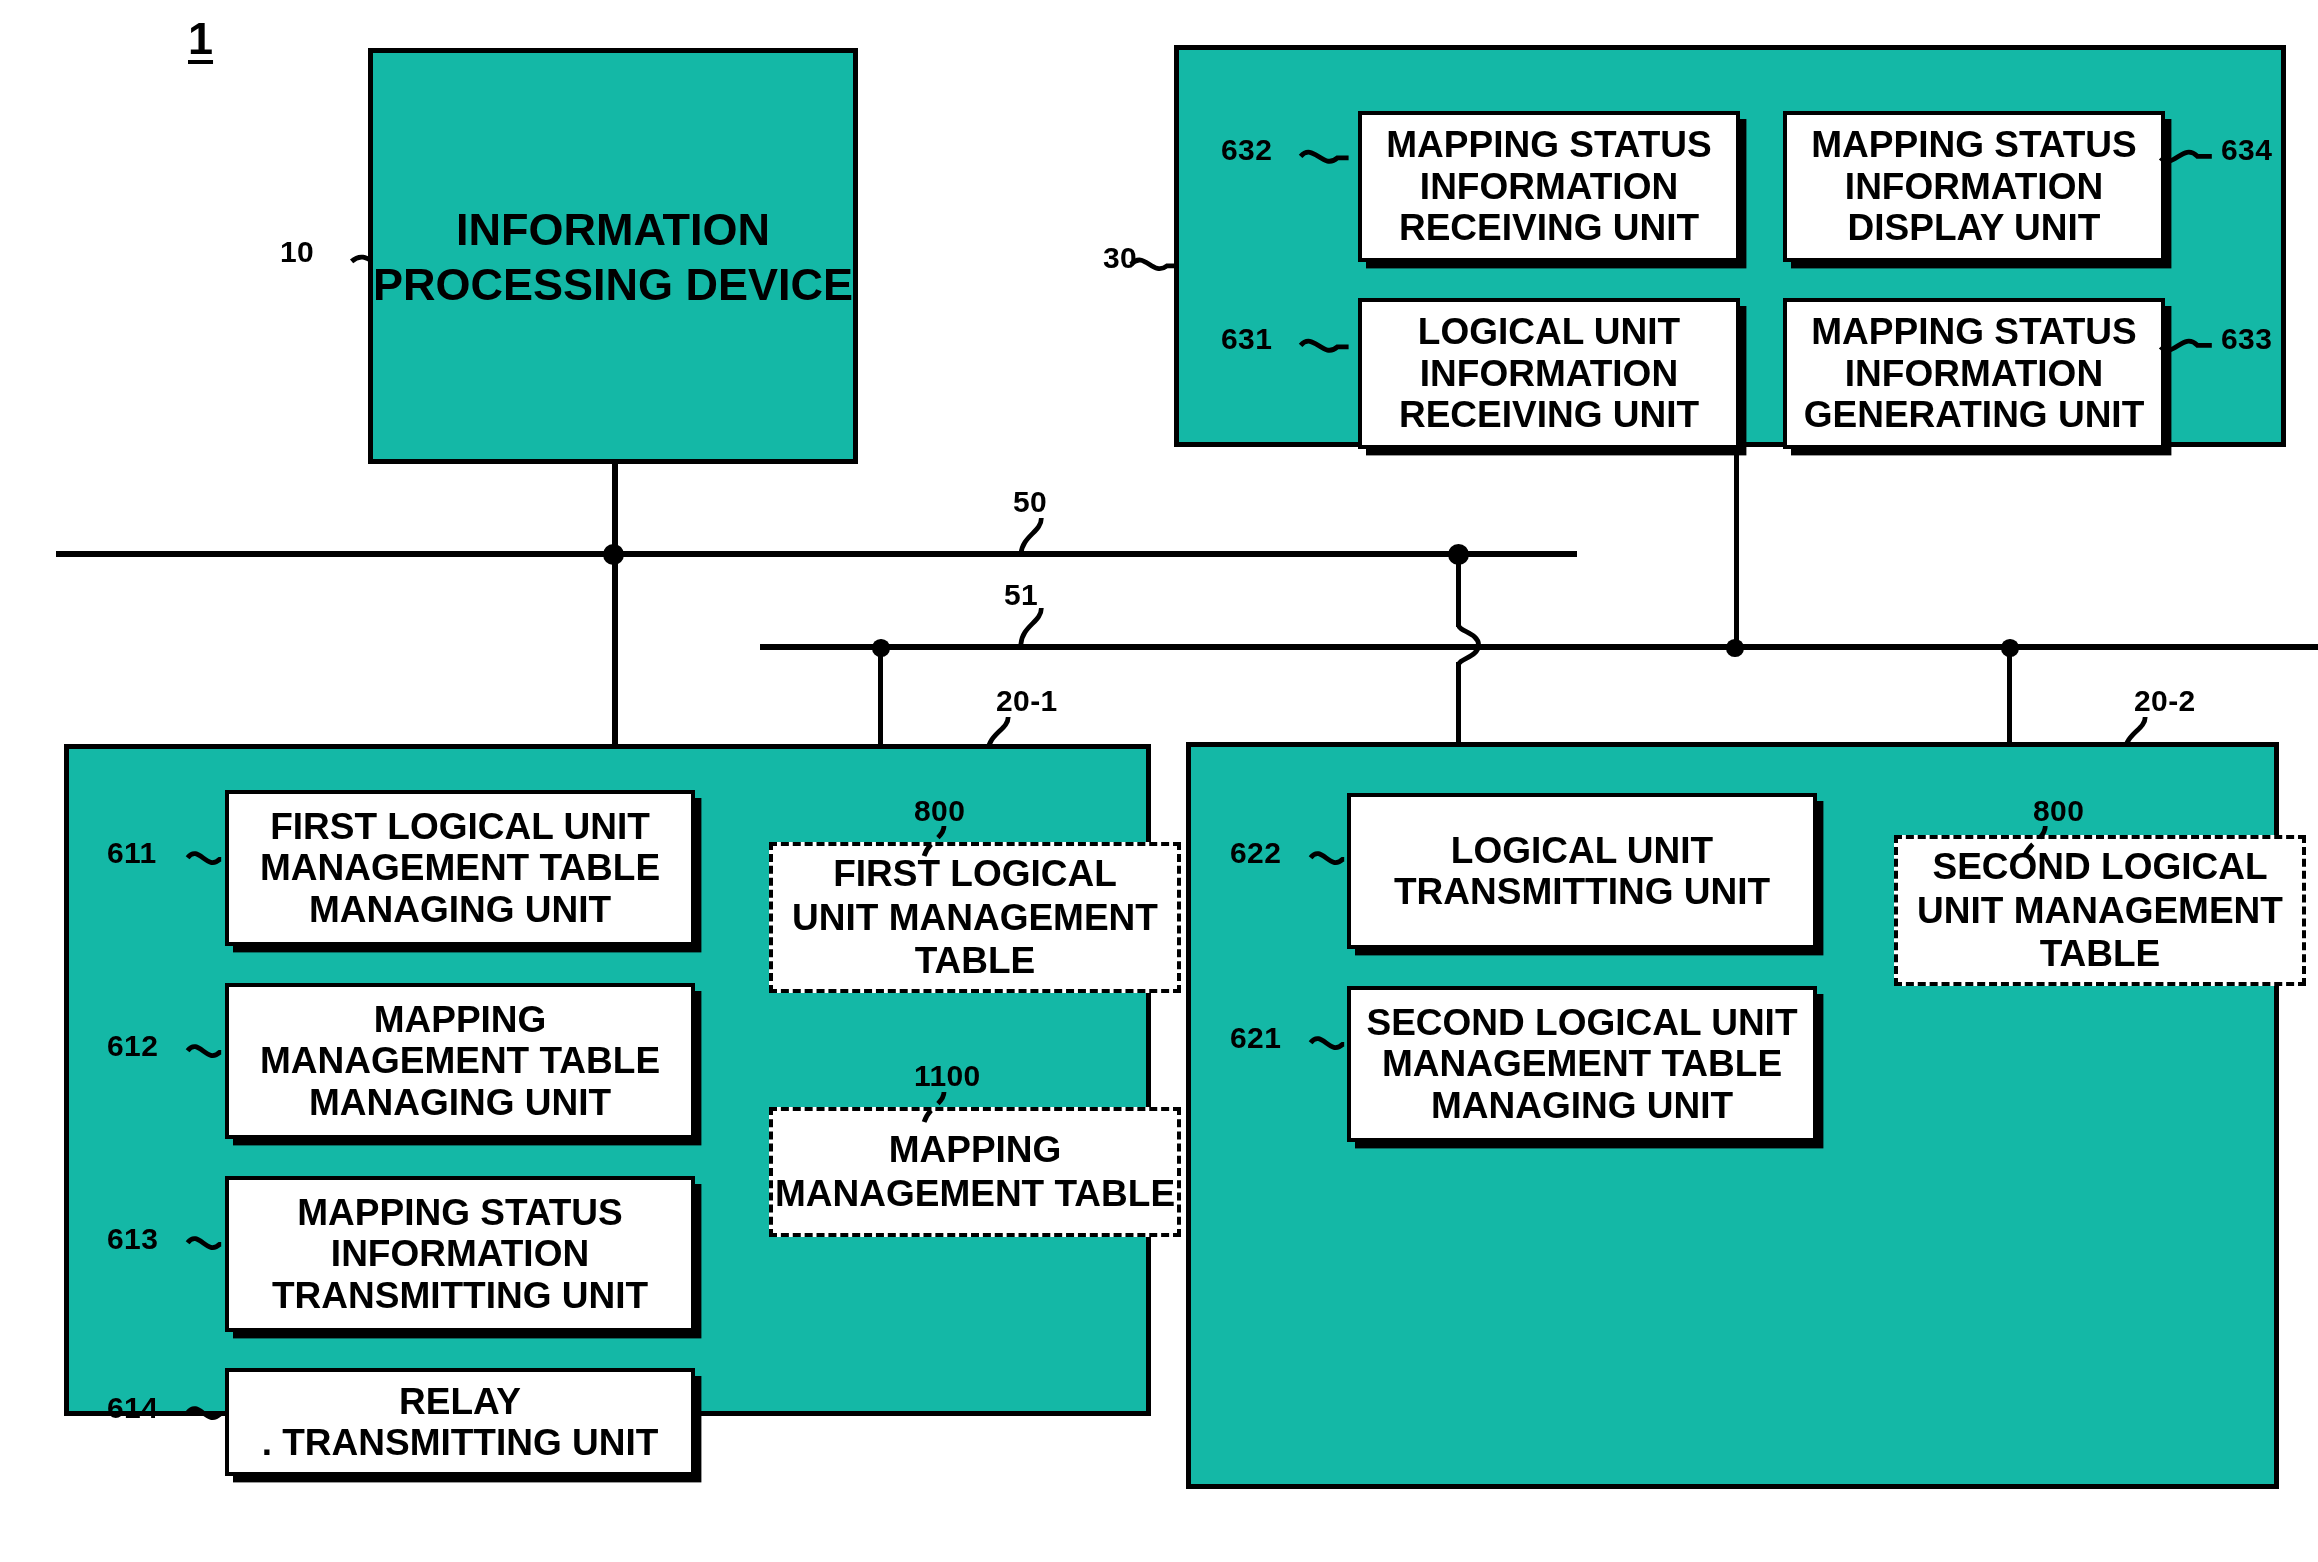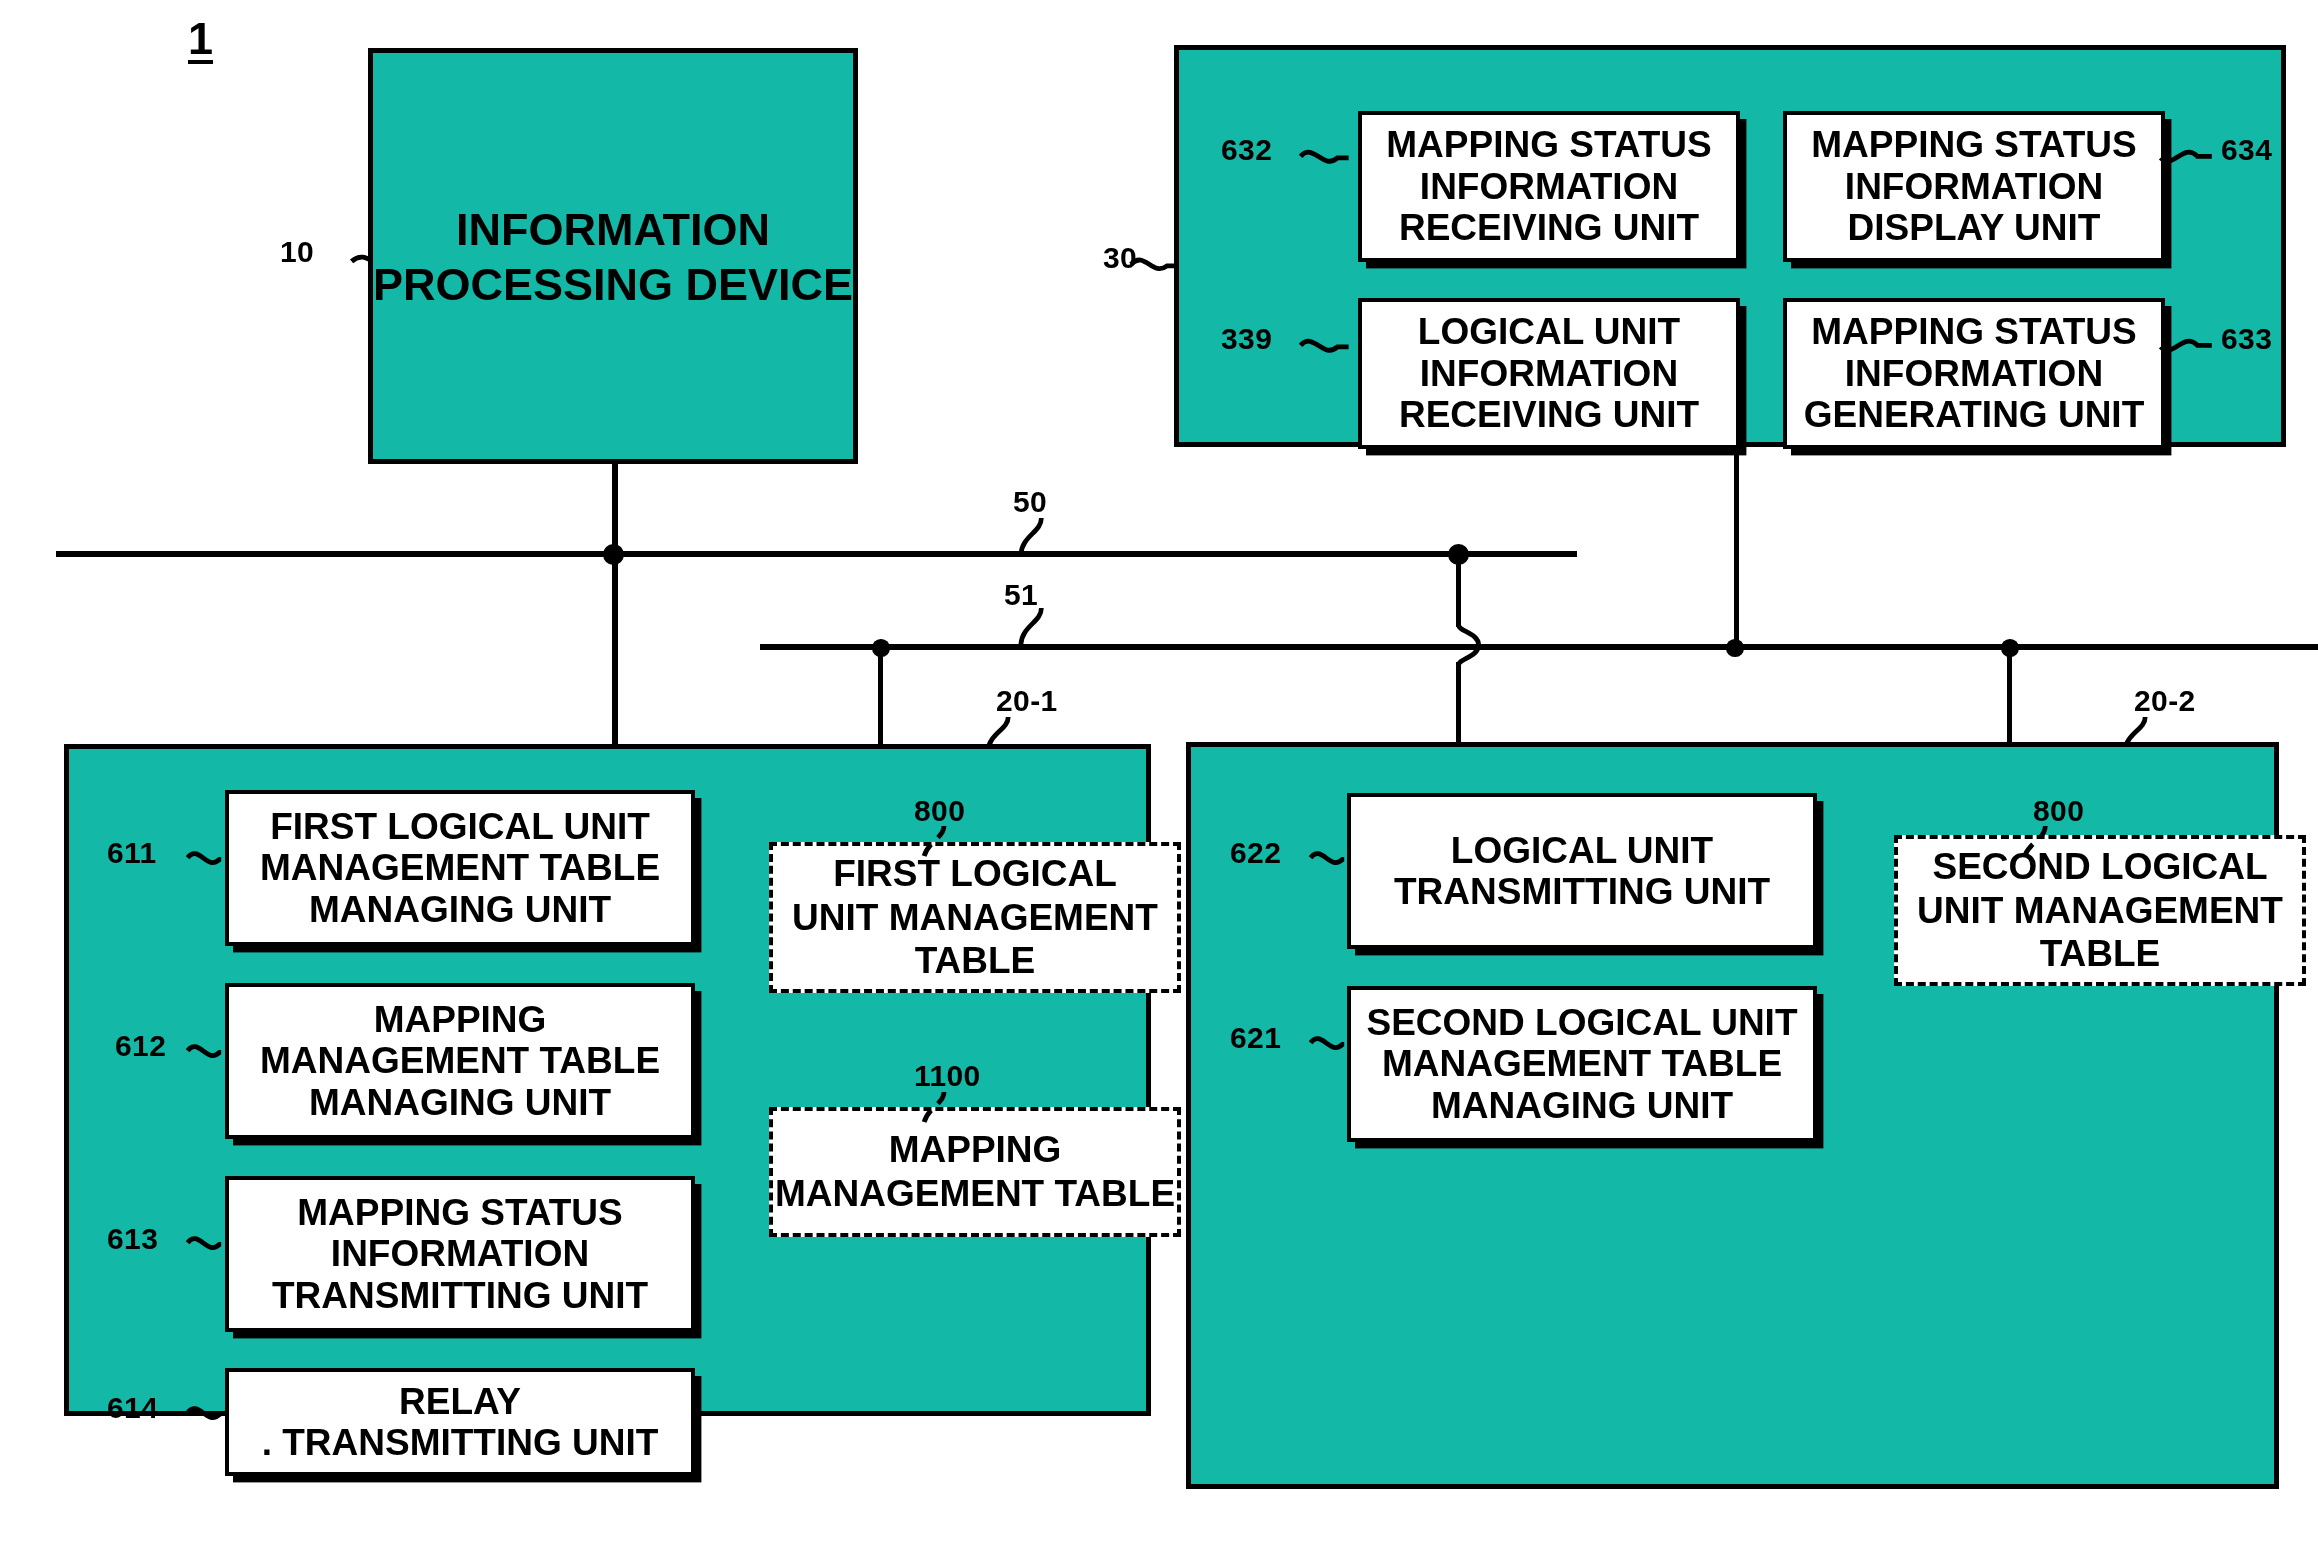--- a/index.html
+++ b/index.html
@@ -144,21 +144,21 @@
   <div class="ref" style="left:1221px; top:135px;">632</div>
   <svg class="lead" style="left:1299px; top:137px; width:64px; height:45px;" viewBox="0 0 80 56">
     <path d="M2 24 C 18 6, 30 42, 48 26 L 62 26" fill="none" stroke="#000" stroke-width="6"></path>
   </svg>
 
   <div class="ref" style="left:2221px; top:135px;">634</div>
   <svg class="lead" style="left:2159px; top:137px; width:64px; height:45px;" viewBox="0 0 80 56">
     <path d="M2 26 C 18 42, 30 6, 48 24 L 66 24" fill="none" stroke="#000" stroke-width="6"></path>
   </svg>
 
-  <div class="ref" style="left:1221px; top:324px;">339</div>
+  <div class="ref" style="left:1221px; top:324px;">631</div>
   <svg class="lead" style="left:1299px; top:326px; width:64px; height:45px;" viewBox="0 0 80 56">
     <path d="M2 24 C 18 6, 30 42, 48 26 L 62 26" fill="none" stroke="#000" stroke-width="6"></path>
   </svg>
 
   <div class="ref" style="left:2221px; top:324px;">633</div>
   <svg class="lead" style="left:2159px; top:326px; width:64px; height:45px;" viewBox="0 0 80 56">
     <path d="M2 26 C 18 42, 30 6, 48 24 L 66 24" fill="none" stroke="#000" stroke-width="6"></path>
   </svg>
 
   <div class="vline thin" style="left:1734px; top:447px; height:197px;"></div>
@@ -222,21 +222,21 @@
 
     <div class="dashbox" style="left:700px; top:358px; width:412px; height:130px; white-space:pre;">MAPPING
 MANAGEMENT TABLE</div>
   </div>
 
   <div class="ref" style="left:107px; top:838px;">611</div>
   <svg class="lead" style="left:186px; top:840px; width:48px; height:45px;" viewBox="0 0 60 56">
     <path d="M2 22 C 16 4, 26 40, 42 24 L 44 24" fill="none" stroke="#000" stroke-width="6"></path>
   </svg>
 
-  <div class="ref" style="left:107px; top:1031px;margin-left:8px;">612</div>
+  <div class="ref" style="left:107px; top:1031px;">612</div>
   <svg class="lead" style="left:186px; top:1033px; width:48px; height:45px;" viewBox="0 0 60 56">
     <path d="M2 22 C 16 4, 26 40, 42 24 L 44 24" fill="none" stroke="#000" stroke-width="6"></path>
   </svg>
 
   <div class="ref" style="left:107px; top:1224px;">613</div>
   <svg class="lead" style="left:186px; top:1225px; width:48px; height:45px;" viewBox="0 0 60 56">
     <path d="M2 22 C 16 4, 26 40, 42 24 L 44 24" fill="none" stroke="#000" stroke-width="6"></path>
   </svg>
 
   <div class="ref" style="left:107px; top:1393px;">614</div>

